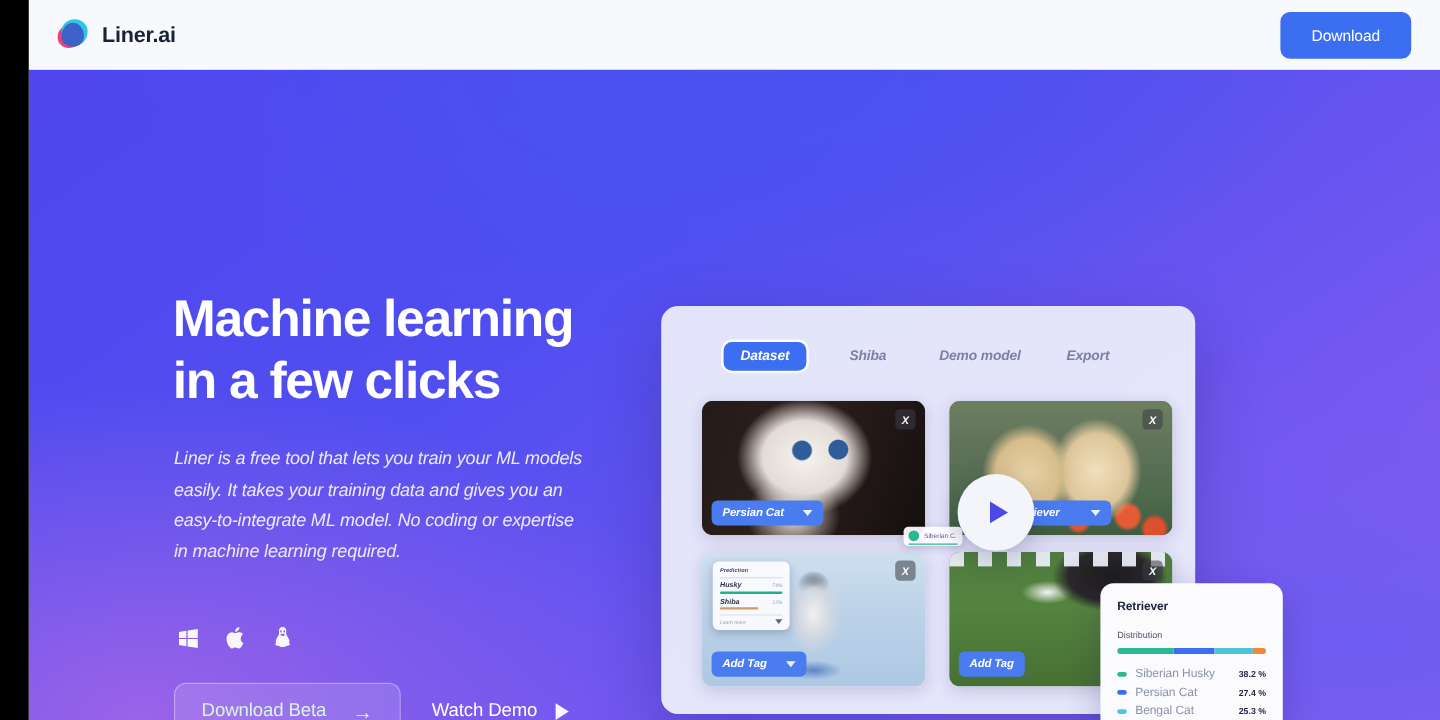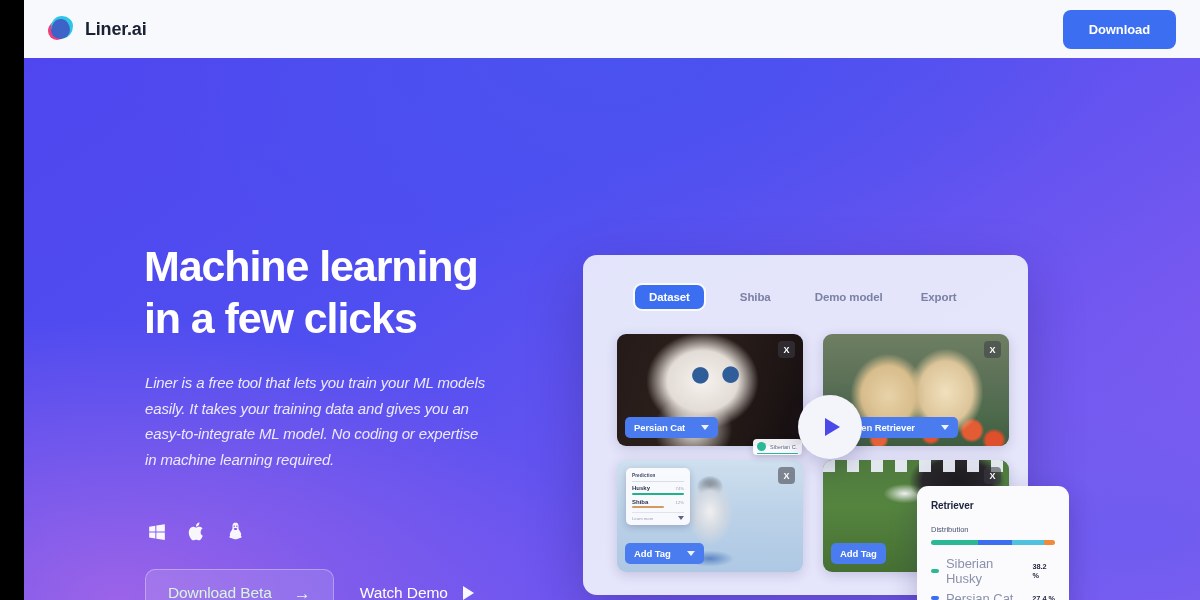--- a/index.html
+++ b/index.html
@@ -79,21 +79,21 @@
     white-space: nowrap;
   }
   .nav-cta {
     margin-left: auto;
     margin-right: 24px;
   }
   .btn-download {
     background: #3b6ef0;
     color: #ffffff;
     font-size: 13px;
-    font-weight: 700;
+    font-weight: 400;
     border: none;
     border-radius: 8px;
     padding: 12px 26px;
     cursor: pointer;
     letter-spacing: -0.1px;
   }
 
   
   .hero {
     position: relative;
@@ -181,26 +181,27 @@
     width: 0; height: 0;
     border-top: 7px solid transparent;
     border-bottom: 7px solid transparent;
     border-left: 11px solid #ffffff;
     opacity: 0.95;
   }
 
   
   .mockup {
     position: absolute;
-    left: 559px; top: 197px;
+    left: 527px; top: 197px;
     width: 445px; height: 340px;
     background: rgba(238,240,252,0.93);
     border-radius: 14px;
     box-shadow: 0 20px 55px rgba(30,20,90,0.28);
     overflow: hidden;
+    font-style: italic;
   }
   .mock-tabs {
     position: absolute;
     left: 52px; top: 30px;
     display: flex;
     align-items: center;
     gap: 0px;
   }
   .tab {
     font-size: 11.5px;
@@ -435,21 +436,21 @@
     margin-bottom: 11px;
   }
   .dist-seg { height: 100%; }
   .cat-row {
     display: flex; align-items: center;
     margin-bottom: 4.5px;
   }
   .cat-dot {
     width: 8px; height: 4px; border-radius: 2px; margin-right: 7px; flex: 0 0 8px;
   }
-  .cat-name { font-size: 13px; color: #8b91ab; letter-spacing: -0.05px; }
+  .cat-name { font-size: 10px; color: #8b91ab; letter-spacing: -0.05px; text-align: center; }
   .cat-pct {
     margin-left: auto; font-size: 7.3px; font-weight: 700; color: #20263f;
   }
 </style>
 </head>
 <body>
 
 <div class="screen">
   <div class="page">
 

